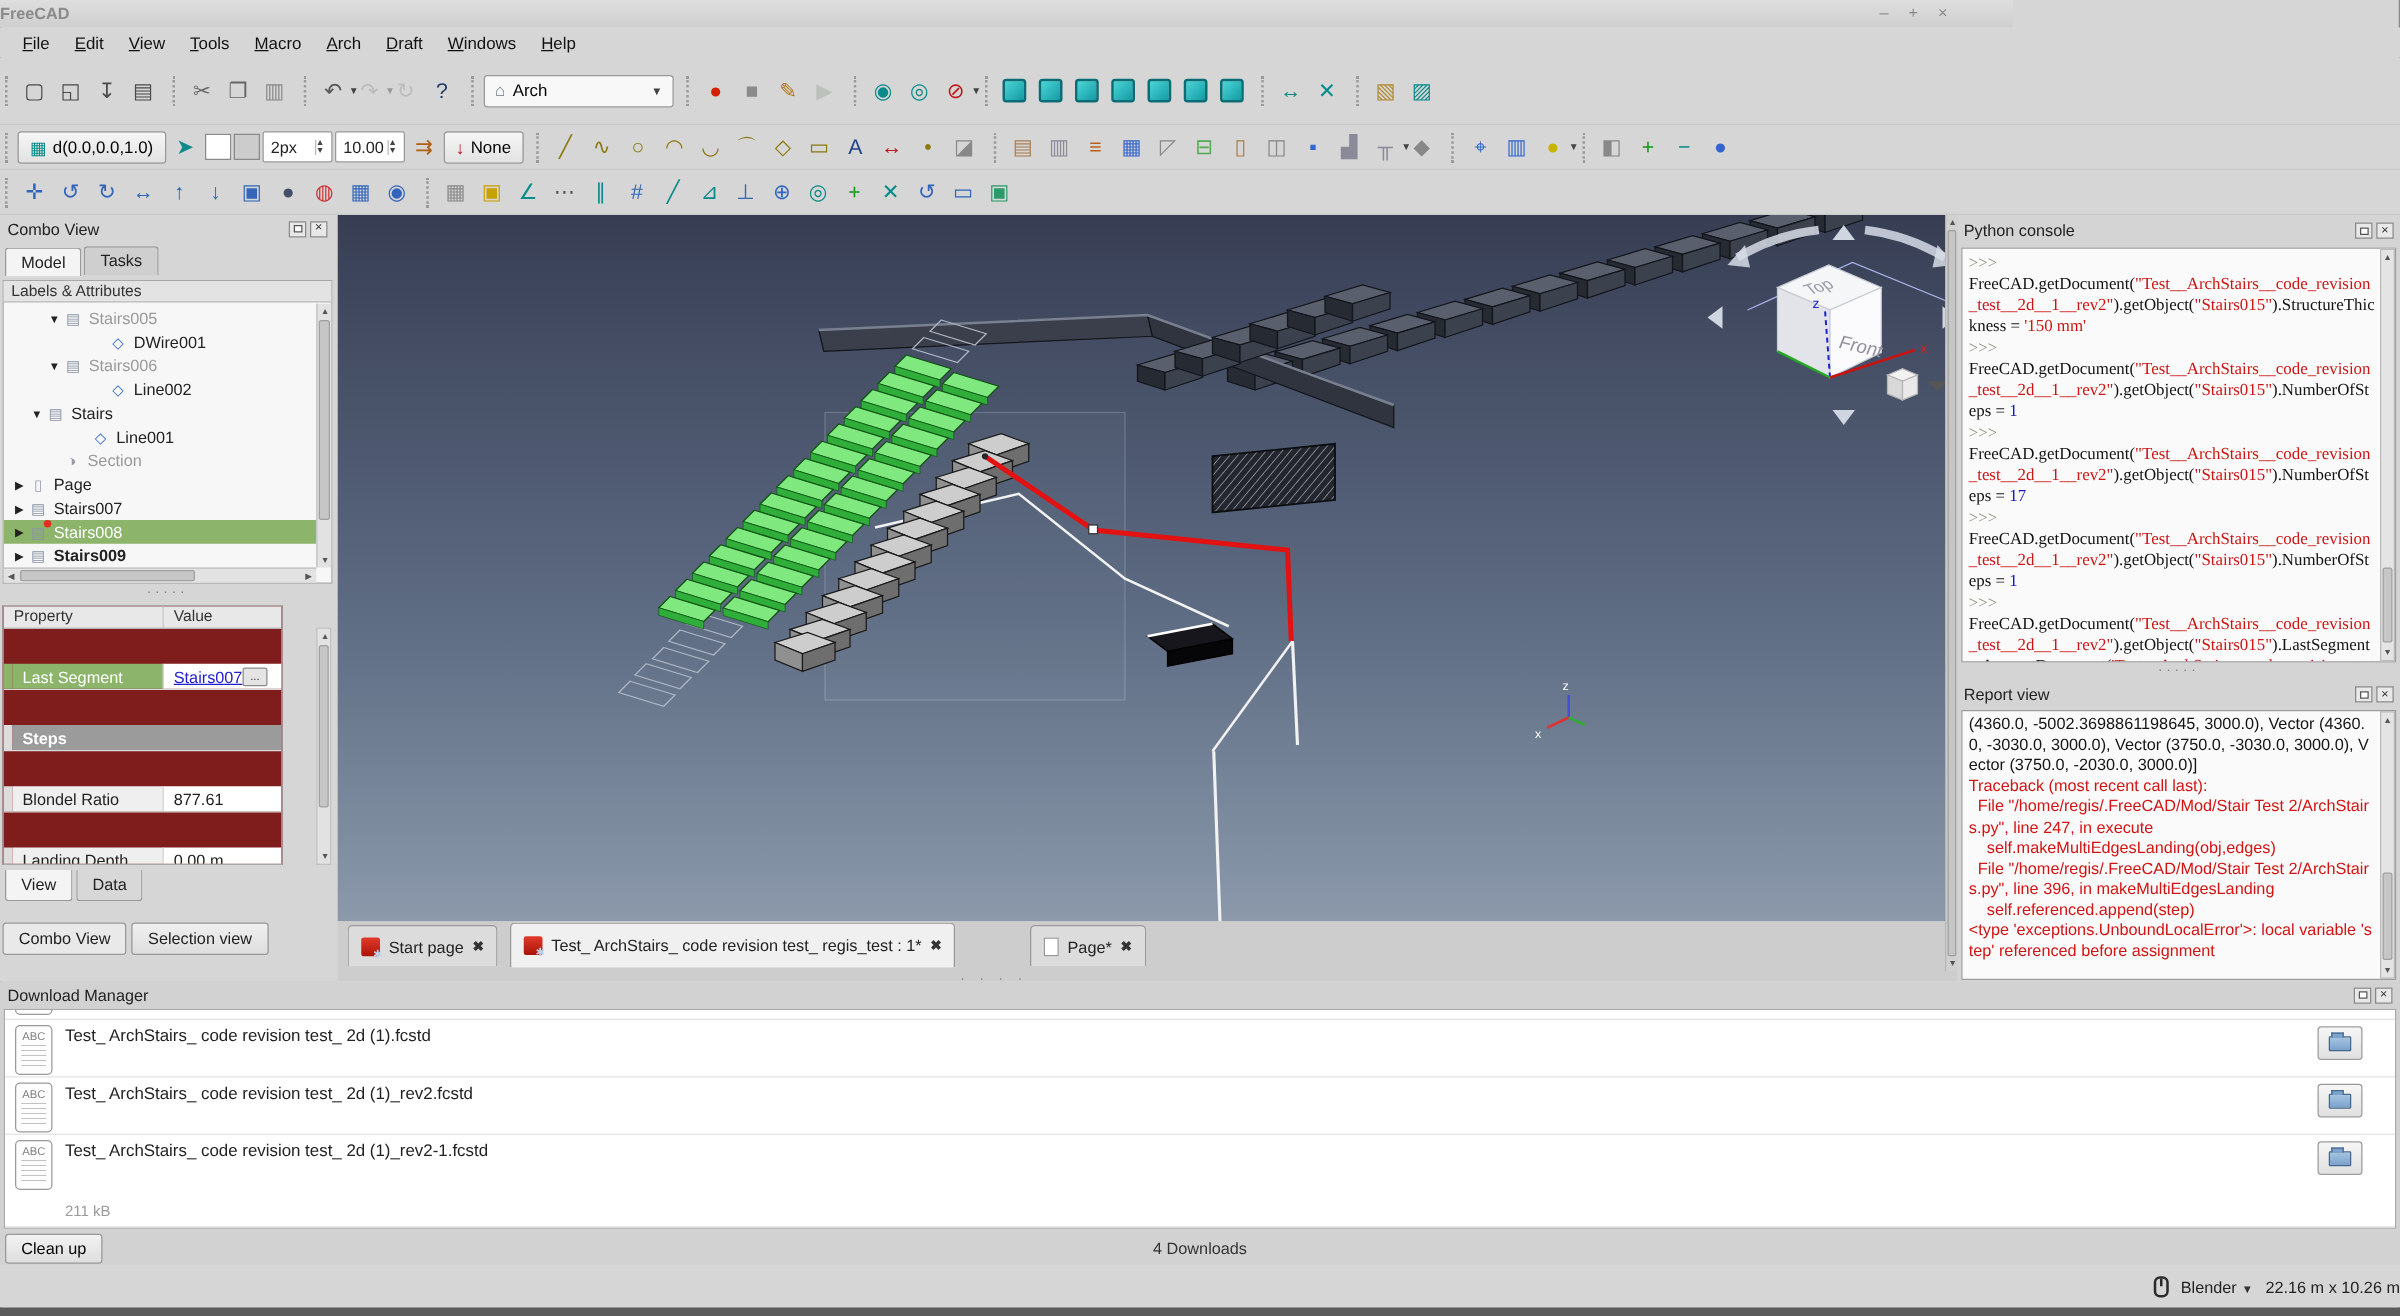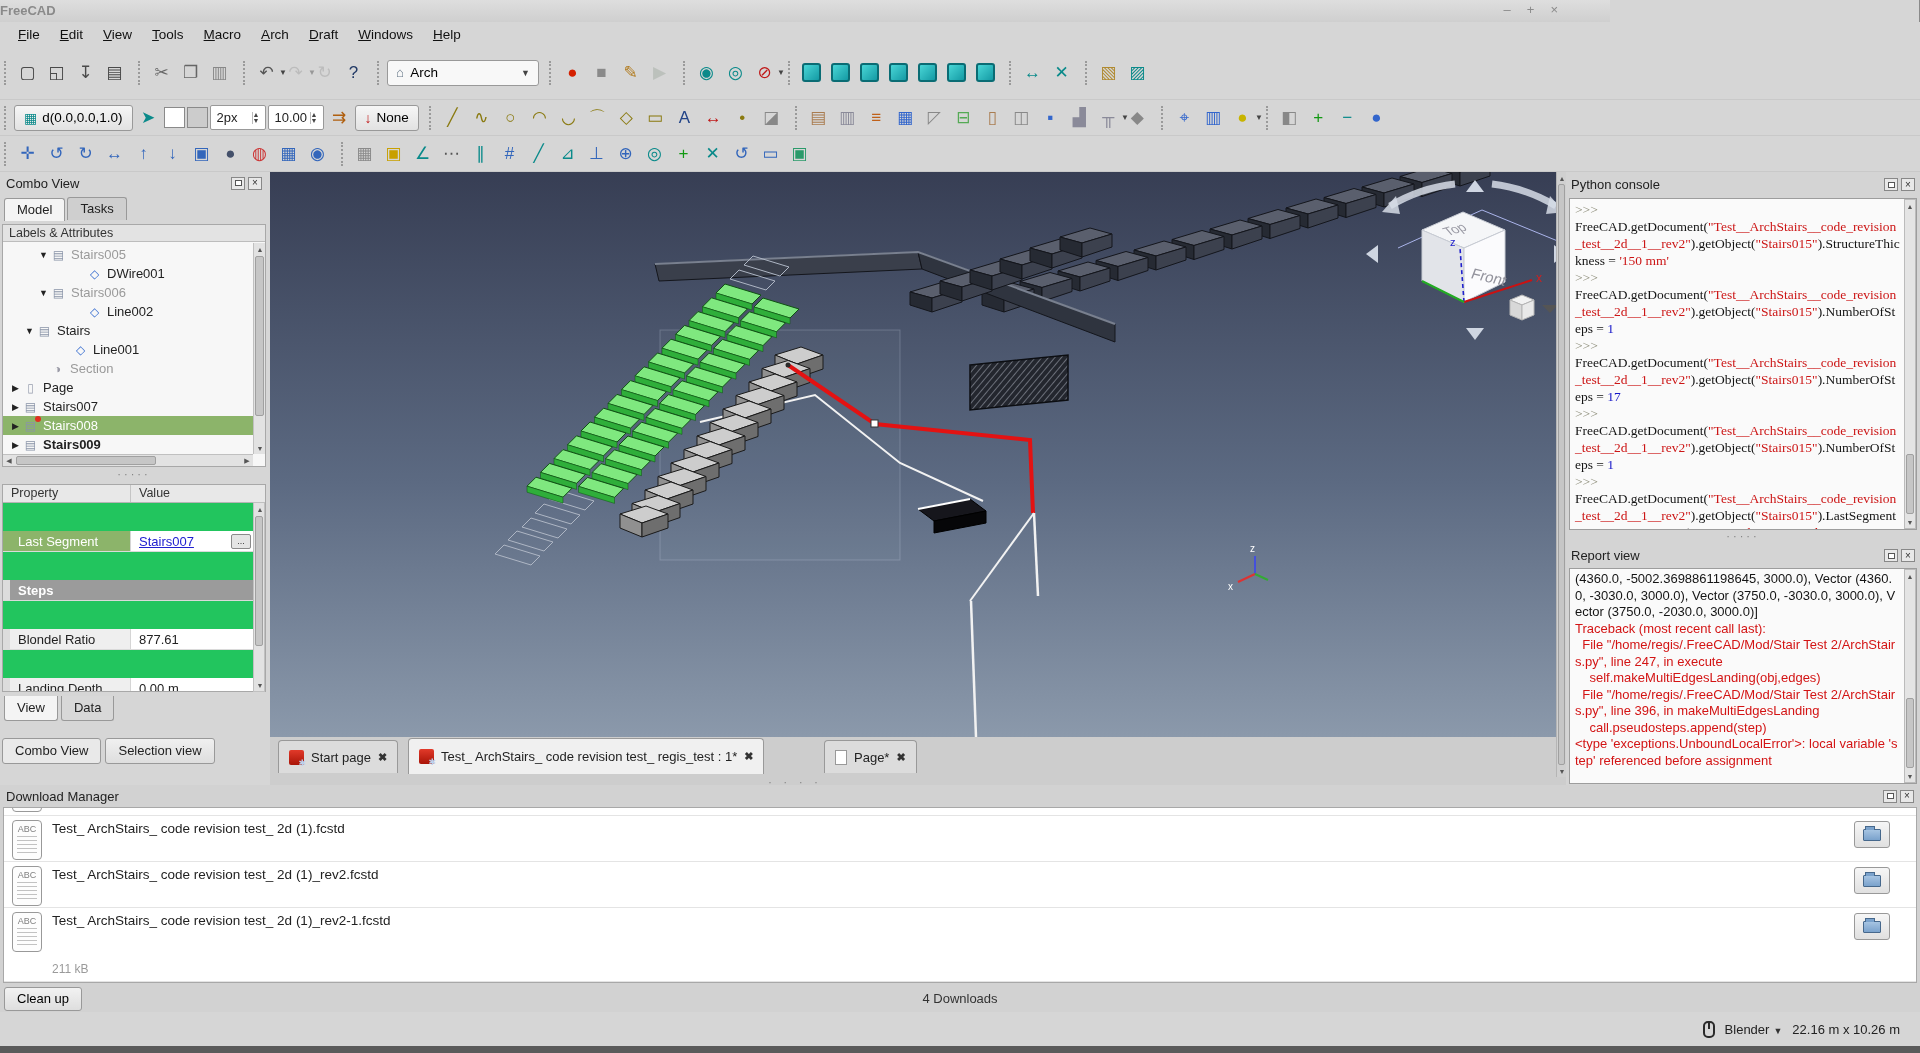--- a/index.html
+++ b/index.html
@@ -80,22 +80,22 @@
                   background:#e2e2e2; border-left:1px solid #c0c0c0; }
   #tree-hscroll { position:absolute; left:0; bottom:0; right:12px; height:12px;
                   background:#e2e2e2; border-top:1px solid #c0c0c0; }
   .sbarrow { position:absolute; width:12px; height:12px; font-size:7px; color:#555;
              display:flex; align-items:center; justify-content:center; }
   .sbthumb { position:absolute; background:#c6c6c6; border:1px solid #a0a0a0; border-radius:2px; }
 
   .splitdots { text-align:center; color:#808080; font-size:11px; letter-spacing:3px; height:13px; line-height:11px; }
   #lsplit { position:absolute; left:0; top:297px; width:268px; }
 
-  #propwrap { position:absolute; left:2px; top:312px; width:264px; height:208px;
-              background:#22c55e; border:1px solid #a8a8a8; overflow:hidden; }
+  #propwrap { position:absolute; left:2px; top:312px; width:224px; height:208px;
+              background:#7f1d1d; border:1px solid #a8a8a8; overflow:hidden; }
   #prophdr { display:flex; height:18px; background:#e8e8e8; border-bottom:1px solid #b5b5b5;
              font-size:12.5px; color:#333; }
   #prophdr div { padding:1px 0 0 8px; }
   #prophdr .c1 { width:128px; border-right:1px solid #c5c5c5; }
   .prow { display:flex; height:21px; border-bottom:1px solid #dadada; font-size:13px; align-items:stretch;margin-top:28px; }
   .prow .gut { width:7px; background:#dcdcdc; flex:none; }
   .prow .pl { width:121px; padding:3px 0 0 8px; background:#efefef; border-right:1px solid #d5d5d5; flex:none;
               overflow:hidden; white-space:nowrap; }
   .prow .pv { flex:1; padding:3px 0 0 8px; background:#fff; display:flex; align-items:flex-start; }
   .prow.group .gl { flex:1; background:#9b9b9b; color:#fff; font-weight:bold; padding:3px 0 0 8px; }
@@ -167,21 +167,21 @@
                        background:#7aa2cc; border:1px solid #46688c; border-bottom:none; }
   #dlfooter { position:absolute; left:0; top:200px; width:1920px; height:27px; }
   #cleanup { position:absolute; left:4px; top:2px; padding:3px 12px 4px; font-size:13px;
              background:linear-gradient(#f2f2f2,#dedede); border:1px solid #999; border-radius:3px; font-family:inherit; }
   #dlcount { position:absolute; left:0; width:100%; text-align:center; top:6px; font-size:13px; color:#333; }
 
   
   #statusbar { position:absolute; left:0; top:1012px; width:1920px; height:34px; background:#d6d6d6;
                display:flex; align-items:center; }
   #presel { padding-left:8px; font-size:13px; color:#222; }
-  #sbright { margin-left:auto; display:flex; align-items:center; gap:10px; padding-right:20px; }
+  #sbright { margin-left:auto; display:flex; align-items:center; gap:10px; }
   .mouseico { width:12px; height:17px; border:2px solid #2a2a2a; border-radius:5px; position:relative; }
   .mouseico::before { content:""; position:absolute; left:50%; top:0; width:2px; height:6px;
                       background:#2a2a2a; transform:translateX(-50%); }
   #navstyle { font-size:13px; } #navstyle .caret { font-size:9px; color:#333; margin-left:4px; }
   #dims { font-size:13px; }
   #bottomedge { position:absolute; left:0; top:1046px; width:1920px; height:7px; background:#5a5a5a; }
 </style>
 </head>
 <body>
 
@@ -771,21 +771,21 @@
         <span class="floatglyph"></span>
       </span>
     <span class="mini">×</span>
   </div>
   <div id="repcontent" class="rbox">
       <div class="rl-k" style="white-space: pre-wrap;">(4360.0, -5002.3698861198645, 3000.0), Vector (4360.0, -3030.0, 3000.0), Vector (3750.0, -3030.0, 3000.0), Vector (3750.0, -2030.0, 3000.0)]</div>
       <div class="rl-r" style="white-space: pre-wrap;">Traceback (most recent call last):</div>
       <div class="rl-r" style="white-space: pre-wrap;">  File "/home/regis/.FreeCAD/Mod/Stair Test 2/ArchStairs.py", line 247, in execute</div>
       <div class="rl-r" style="white-space: pre-wrap;">    self.makeMultiEdgesLanding(obj,edges)</div>
       <div class="rl-r" style="white-space: pre-wrap;">  File "/home/regis/.FreeCAD/Mod/Stair Test 2/ArchStairs.py", line 396, in makeMultiEdgesLanding</div>
-      <div class="rl-r" style="white-space: pre-wrap;">    call.pseudosteps.append(step)</div>
+      <div class="rl-r" style="white-space: pre-wrap;">    self.referenced.append(step)</div>
       <div class="rl-r" style="white-space: pre-wrap;">&lt;type 'exceptions.UnboundLocalError'&gt;: local variable 'step' referenced before assignment</div>
     </div>
   <div id="repscroll" class="rvscroll">
     <div class="sbarrow" style="top:0;left:-1px;">▲</div>
       <div class="sbarrow" style="bottom:0;left:-1px;">▼</div>
     <div class="sbthumb" style="left:1px;right:1px;bottom:14px;height:70px;"></div>
   </div>
 </div>
 
 <div id="downloads">

